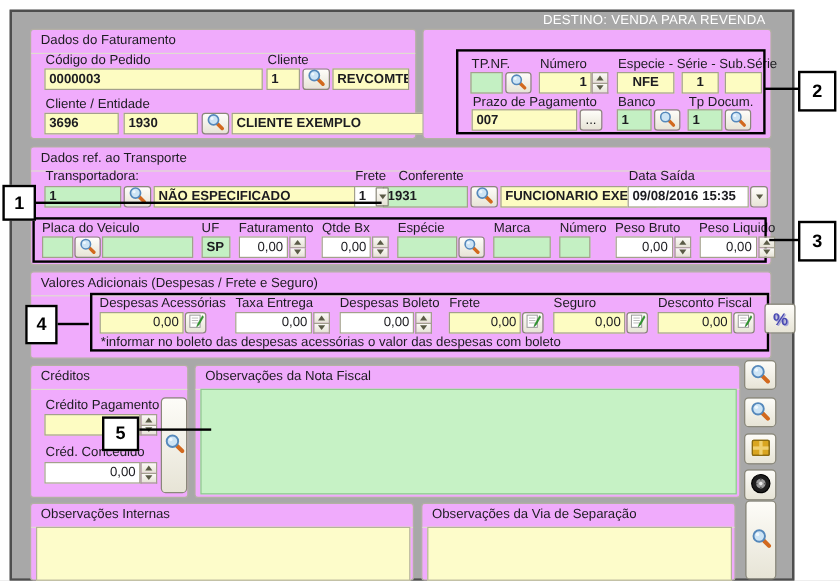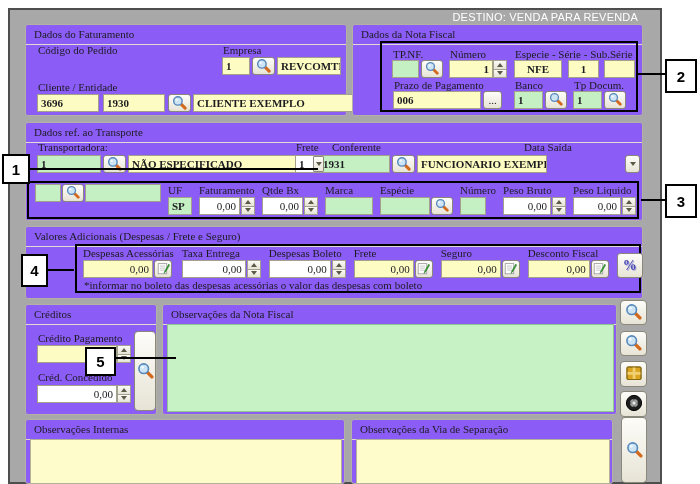--- a/index.html
+++ b/index.html
@@ -2,21 +2,21 @@
 <html><head>
 <meta charset="utf-8">
 <style>
   html,body{margin:0;padding:0}
   body{position:relative;width:700px;height:484px;background:#fff;overflow:hidden;
        font-family:"Liberation Sans",sans-serif;font-size:11px;color:#1c1c20;}
   .win{position:absolute;left:8;top:8px;left:8px;width:654px;height:476px;
        background:#a8a8a8;border:2px solid #4e4e4e;box-sizing:border-box;}
   .banner{position:absolute;left:8px;top:11px;width:644px;text-align:right;
           padding-right:14px;box-sizing:border-box;color:#fff;letter-spacing:.2px;}
-  .grp{position:absolute;background:#8b5cf6;border:1px solid #b3b0a4;border-radius:3px;box-sizing:border-box;font-family:Liberation Serif, serif;}
+  .grp{position:absolute;background:#f0abfc;border:1px solid #b3b0a4;border-radius:3px;box-sizing:border-box;}
   .grp-title{height:16px;padding:3px 8px 0;border-bottom:1px solid #e0ddd0;white-space:nowrap;}
   .lbl{position:absolute;white-space:nowrap;}
   .inp{position:absolute;height:18px;box-sizing:border-box;border:1px solid #a3a08c;
        padding:0 3px;line-height:16px;white-space:nowrap;overflow:hidden;}
   .yellow{background:#fdfcc2}.green{background:#c4f0c3}.white{background:#fff}
   .num{text-align:right}.ctr{text-align:center}.b{font-weight:bold}
   .btn{position:absolute;height:18px;box-sizing:border-box;cursor:pointer;
        background:linear-gradient(#fefdf9,#e7e4d6);border:1px solid #8a887a;border-radius:3px;
        display:flex;align-items:center;justify-content:center;z-index:7;}
   .spin{position:absolute;width:14px;height:18px;display:flex;flex-direction:column;box-sizing:border-box;z-index:7;cursor:pointer;}
@@ -45,21 +45,22 @@
 </style>
 </head>
 <body>
 
 <div class="win"></div>
 <div class="banner">DESTINO: VENDA PARA REVENDA</div>
 
 <div class="grp" style="left:25px;top:24px;width:322px;height:92px;">
   <div class="grp-title">Dados do Faturamento</div>
   <div class="lbl" style="left:12px;top:19px;">Código do Pedido</div>
-  <div class="lbl" style="left:197px;top:19px;">Empresa</div>
+  <div class="inp yellow b" style="left:11px;top:32px;width:182px;">0000003</div>
+  <div class="lbl" style="left:197px;top:19px;">Cliente</div>
   <div class="inp yellow b" style="left:196px;top:32px;width:28px;">1</div>
   <div class="btn" style="left:226px;top:32px;width:23px;">
     <span><svg width="15" height="15" viewBox="0 0 16 16">
           <path d="M10 10 L14 14" stroke="#d2691e" stroke-width="3.2" stroke-linecap="round"></path>
           <circle cx="6.3" cy="6.3" r="4.5" fill="#cde4f5" stroke="#5588bb" stroke-width="1.5"></circle>
           <circle cx="5" cy="5" r="1.4" fill="#eef7fd"></circle>
         </svg></span>
   </div>
   <div class="inp yellow b" style="left:251px;top:32px;width:64px;">REVCOMTES</div>
   <div class="lbl" style="left:12px;top:56px;">Cliente / Entidade</div>
@@ -69,21 +70,20 @@
     <span><svg width="15" height="15" viewBox="0 0 16 16">
           <path d="M10 10 L14 14" stroke="#d2691e" stroke-width="3.2" stroke-linecap="round"></path>
           <circle cx="6.3" cy="6.3" r="4.5" fill="#cde4f5" stroke="#5588bb" stroke-width="1.5"></circle>
           <circle cx="5" cy="5" r="1.4" fill="#eef7fd"></circle>
         </svg></span>
   </div>
   <div class="inp yellow b" style="left:167px;top:69px;width:173px;">CLIENTE EXEMPLO</div>
 </div>
 
 <div class="grp" style="left:352px;top:24px;width:291px;height:92px;">
-  <div class="grp-title">Dados da Nota Fiscal</div>
   <div class="corect" style="left:27px;top:16px;width:258px;height:71px;"></div>
   <div class="lbl" style="left:40px;top:23px;">TP.NF.</div>
   <div class="inp green b" style="left:39px;top:35px;width:27px;"></div>
   <div class="btn" style="left:68px;top:35px;width:22px;">
     <span><svg width="14" height="14" viewBox="0 0 16 16">
           <path d="M10 10 L14 14" stroke="#d2691e" stroke-width="3.2" stroke-linecap="round"></path>
           <circle cx="6.3" cy="6.3" r="4.5" fill="#cde4f5" stroke="#5588bb" stroke-width="1.5"></circle>
           <circle cx="5" cy="5" r="1.4" fill="#eef7fd"></circle>
         </svg></span>
   </div>
@@ -95,21 +95,21 @@
       </div>
     <div class="sb">
         <i class="td"></i>
       </div>
   </div>
   <div class="lbl" style="left:162px;top:23px;">Especie - Série - Sub.Série</div>
   <div class="inp yellow ctr b" style="left:161px;top:35px;width:48px;">NFE</div>
   <div class="inp yellow ctr b" style="left:215px;top:35px;width:31px;">1</div>
   <div class="inp yellow ctr b" style="left:251px;top:35px;width:31px;"></div>
   <div class="lbl" style="left:41px;top:54px;">Prazo de Pagamento</div>
-  <div class="inp yellow b" style="left:40px;top:66px;width:88px;">006</div>
+  <div class="inp yellow b" style="left:40px;top:66px;width:88px;">007</div>
   <div class="btn" style="left:130px;top:66px;width:19px;">...</div>
   <div class="lbl" style="left:162px;top:54px;">Banco</div>
   <div class="inp green b" style="left:161px;top:66px;width:29px;">1</div>
   <div class="btn" style="left:192px;top:66px;width:22px;">
     <span><svg width="14" height="14" viewBox="0 0 16 16">
           <path d="M10 10 L14 14" stroke="#d2691e" stroke-width="3.2" stroke-linecap="round"></path>
           <circle cx="6.3" cy="6.3" r="4.5" fill="#cde4f5" stroke="#5588bb" stroke-width="1.5"></circle>
           <circle cx="5" c5="5" r="1.4" fill="#eef7fd"></circle>
         </svg></span>
   </div>
@@ -145,27 +145,29 @@
   <div class="inp green b" style="left:293px;top:32px;width:71px;">1931</div>
   <div class="btn" style="left:366px;top:32px;width:23px;">
     <span><svg width="15" height="15" viewBox="0 0 16 16">
           <path d="M10 10 L14 14" stroke="#d2691e" stroke-width="3.2" stroke-linecap="round"></path>
           <circle cx="6.3" cy="6.3" r="4.5" fill="#cde4f5" stroke="#5588bb" stroke-width="1.5"></circle>
           <circle cx="5" cy="5" r="1.4" fill="#eef7fd"></circle>
         </svg></span>
   </div>
   <div class="inp yellow b" style="left:391px;top:32px;width:130px;">FUNCIONARIO EXEMPLO</div>
   <div class="lbl" style="left:498px;top:18px;">Data Saída</div>
+  <div class="inp white b" style="left:497px;top:32px;width:101px;">09/08/2016 15:35</div>
   <div class="btn" style="left:599px;top:32px;width:15px;">
       <i class="td"></i>
     </div>
 
   <div class="corect" style="left:1px;top:58px;width:612px;height:38px;"></div>
   <div class="t2row" style="left:9px;top:61px;">
     <div class="t2col">
+      <div class="t2lbl">Placa do Veiculo</div>
       <div class="t2f">
         <div class="inp green" style="width:26px;"></div>
         <div class="btn" style="width:22px;">
           <span><svg width="14" height="14" viewBox="0 0 16 16">
                 <path d="M10 10 L14 14" stroke="#d2691e" stroke-width="3.2" stroke-linecap="round"></path>
                 <circle cx="6.3" cy="6.3" r="4.5" fill="#cde4f5" stroke="#5588bb" stroke-width="1.5"></circle>
                 <circle cx="5" cy="5" r="1.4" fill="#eef7fd"></circle>
               </svg></span>
         </div>
         <div class="inp green" style="width:76px;"></div>
@@ -199,37 +201,37 @@
             <div class="sb">
               <i class="tu"></i>
             </div>
             <div class="sb">
               <i class="td"></i>
             </div>
           </div>
       </div>
     </div>
     <div class="t2col">
-      <div class="t2lbl">Marca</div>
-      <div class="t2f">
-          <div class="inp green" style="width:48px;"></div>
-        </div>
-    </div>
-    <div class="t2col">
       <div class="t2lbl">Espécie</div>
       <div class="t2f">
         <div class="inp green" style="width:50px;"></div>
         <div class="btn" style="width:22px;">
           <span><svg width="14" height="14" viewBox="0 0 16 16">
                 <path d="M10 10 L14 14" stroke="#d2691e" stroke-width="3.2" stroke-linecap="round"></path>
                 <circle cx="6.3" cy="6.3" r="4.5" fill="#cde4f5" stroke="#5588bb" stroke-width="1.5"></circle>
                 <circle cx="5" cy="5" r="1.4" fill="#eef7fd"></circle>
               </svg></span>
         </div>
       </div>
+    </div>
+    <div class="t2col">
+      <div class="t2lbl">Marca</div>
+      <div class="t2f">
+          <div class="inp green" style="width:48px;"></div>
+        </div>
     </div>
     <div class="t2col">
       <div class="t2lbl">Número</div>
       <div class="t2f">
           <div class="inp green" style="width:26px;"></div>
         </div>
     </div>
     <div class="t2col">
       <div class="t2lbl">Peso Bruto</div>
       <div class="t2f">

